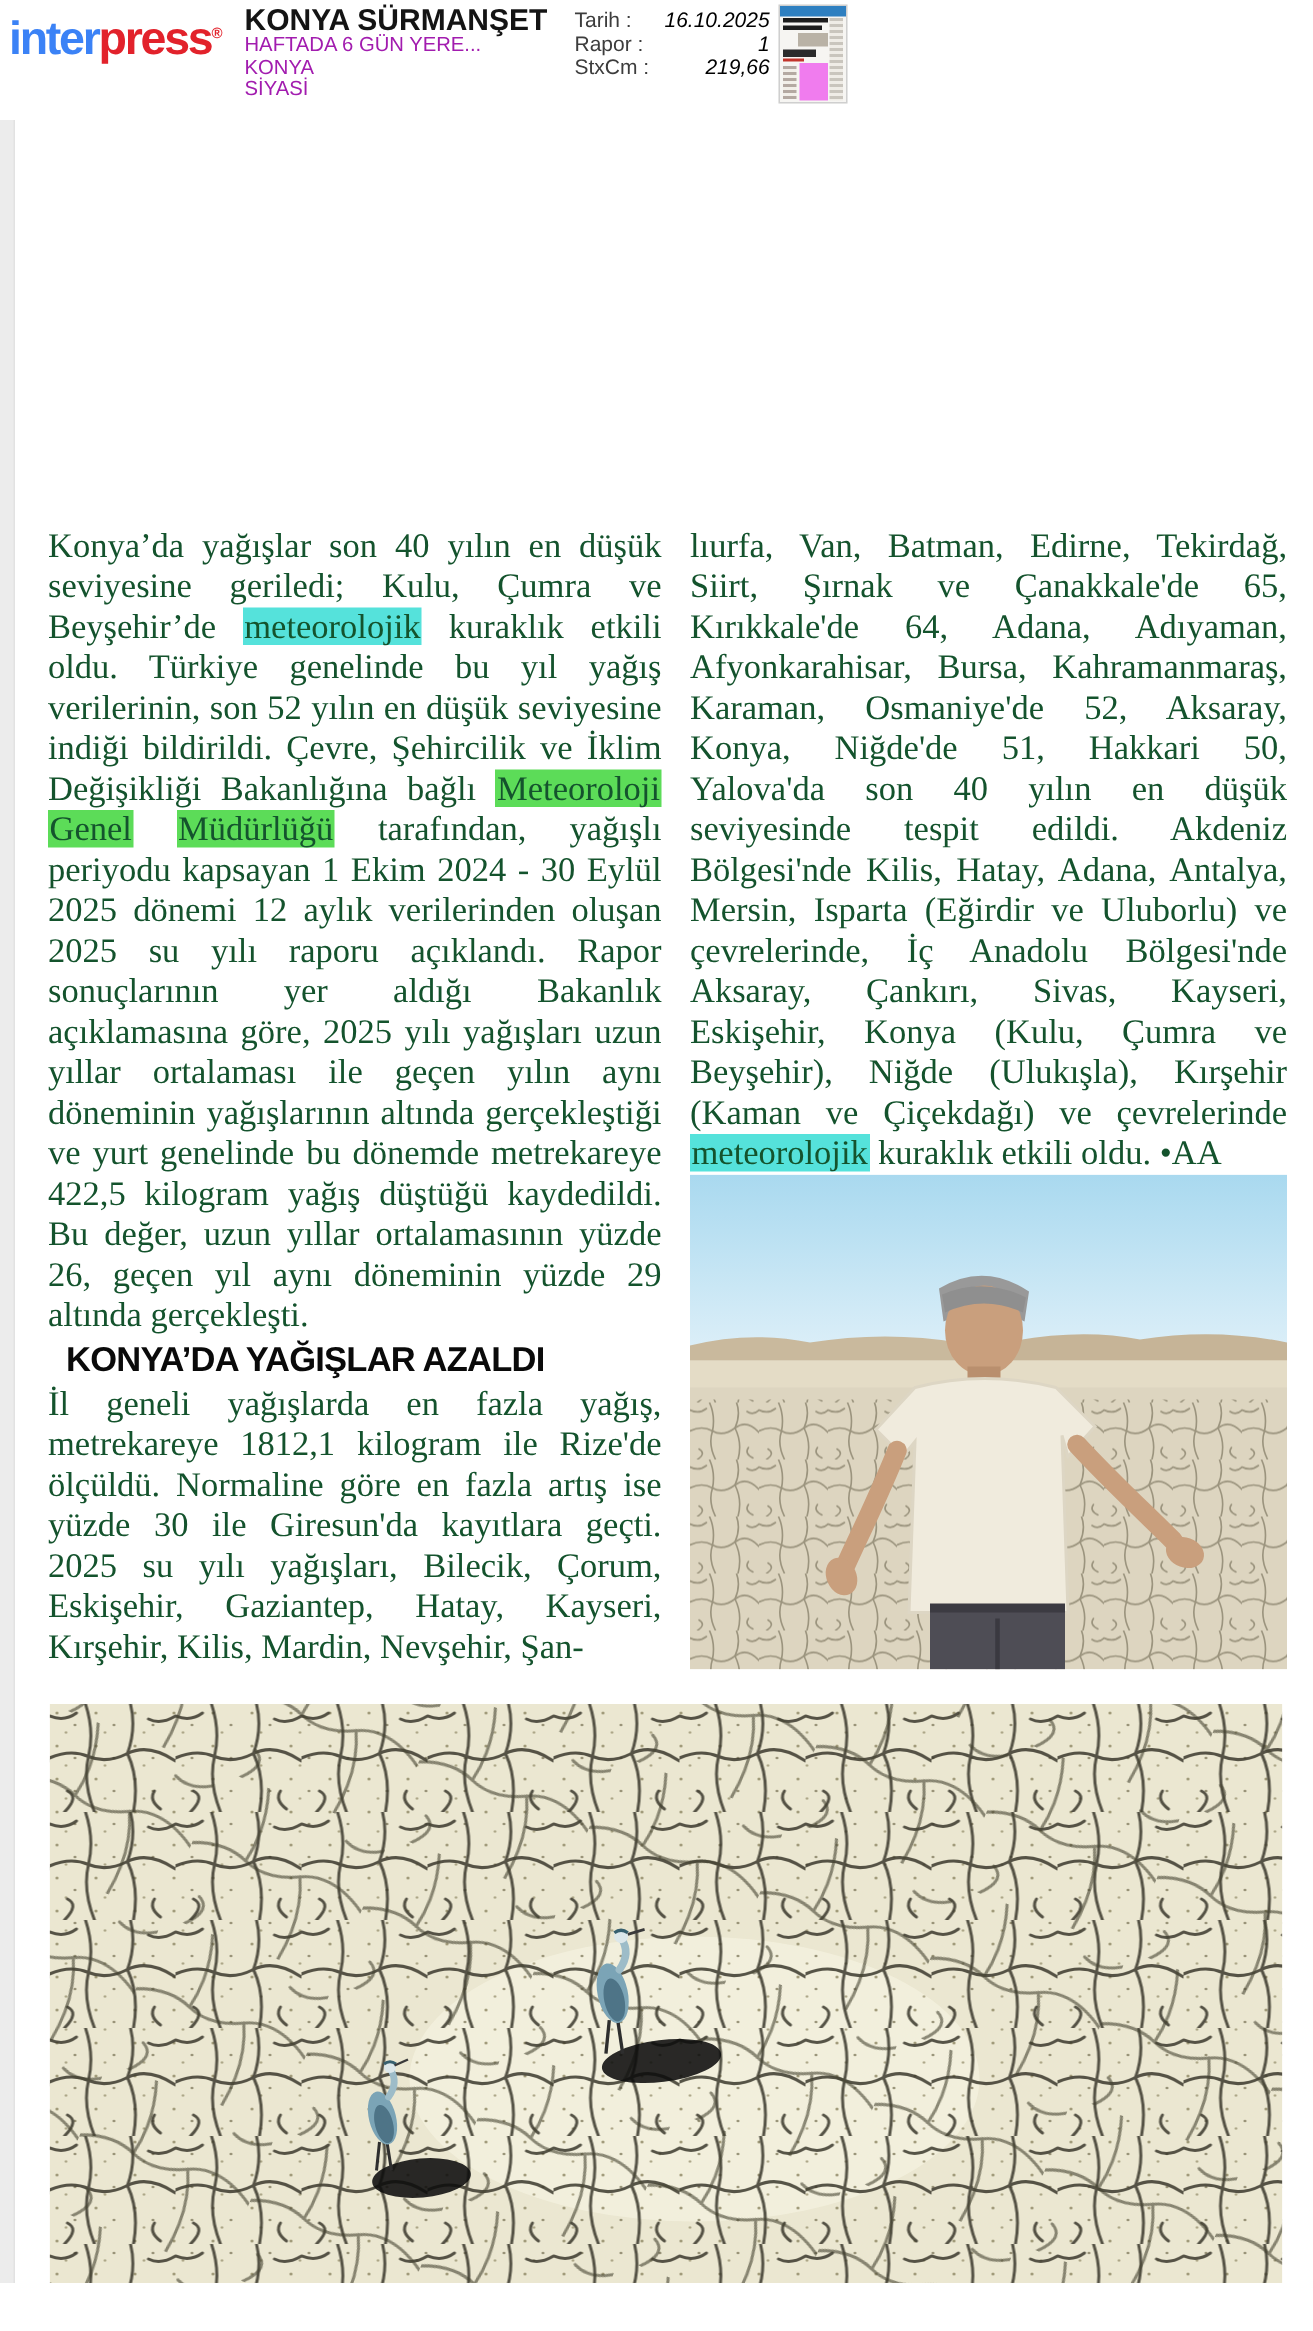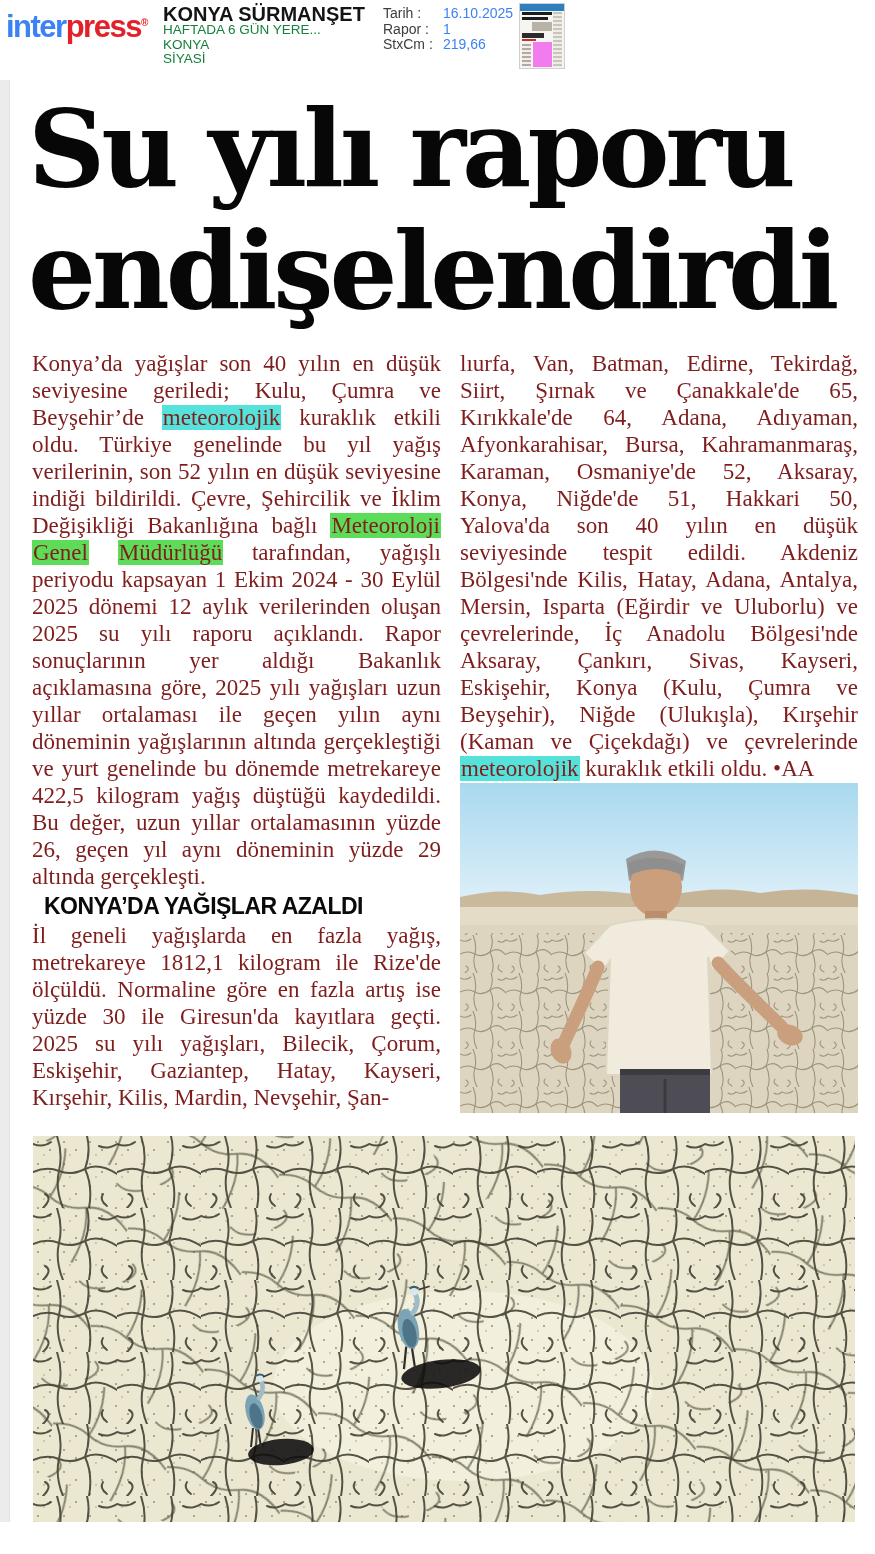--- a/index.html
+++ b/index.html
@@ -10,25 +10,25 @@
              background:#ececec;border-right:1px solid #e2e2e2;}
 
   
   .logo{position:absolute;left:6px;top:6px;font-weight:bold;font-size:31px;
         letter-spacing:-1.5px;line-height:34px;}
   .logo .p1{color:#3b82f6;}
   .logo .p2{color:var(--logo-red,#E2222B);}
   .logo sup{font-size:10px;color:var(--logo-red,#E2222B);letter-spacing:0;}
   .src{position:absolute;left:163px;top:6px;line-height:14.5px;}
   .src .name{font-weight:bold;font-size:20px;color:#141414;line-height:17px;}
-  .src .sub{font-size:13.5px;color:#15803d;}
+  .src .sub{font-size:13.5px;color:#a21caf;}
   .meta{position:absolute;left:383px;top:6px;font-size:14px;color:#3d3d3d;line-height:15.5px;}
-  .meta .row{display:flex;}
+  .meta .row{display:flex;justify-content:space-between;}
   .meta .lbl{width:60px;}
-  .meta .val{color:#3b82f6;}
+  .meta .val{color:#000000;font-style:italic;}
   
   .thumb{position:absolute;left:519px;top:3px;width:46px;height:66px;background:#f6f5f2;
          border:1px solid #cfcfcf;box-sizing:border-box;overflow:hidden;}
   .thumb .bar{position:absolute;left:0;top:0;width:100%;height:7px;background:var(--thumb-blue,#2E7FC0);}
   .thumb .headl{position:absolute;left:2px;top:8px;width:30px;height:3px;background:#1c1c1c;}
   .thumb .headl2{position:absolute;left:2px;top:13px;width:26px;height:3px;background:#1c1c1c;}
   .thumb .photo{position:absolute;left:12px;top:18px;width:20px;height:9px;background:#b9b2a6;}
   .thumb .mast{position:absolute;left:2px;top:29px;width:22px;height:5px;background:#2b2b2b;}
   .thumb .red{position:absolute;left:2px;top:35px;width:14px;height:2px;background:#c2342b;}
   .thumb .txt1{position:absolute;left:2px;top:40px;width:9px;height:22px;
@@ -41,21 +41,21 @@
   
   .headline{position:absolute;left:28px;top:88px;width:836px;
             font-family:"DejaVu Serif",serif;font-weight:bold;color:#070707;
             font-size:107px;line-height:122px;letter-spacing:-4px;white-space:nowrap;}
 
   
   .col{position:absolute;top:350px;}
   .col.c0{left:32px;width:409px;}
   .col.c1{left:460px;width:398px;}
   .body-p{font-family:"Liberation Serif","DejaVu Serif",serif;font-size:23px;
-          line-height:27px;text-align:justify;color:#7f1d1d;margin:0;}
+          line-height:27px;text-align:justify;color:#14532d;margin:0;}
   .subhead{font-family:"Liberation Sans",sans-serif;font-weight:bold;font-size:23px;
            line-height:30px;color:#0a0a0a;margin:1px 0 1px 12px;letter-spacing:-0.5px;}
   mark{padding:0 1px;color:inherit;}
   .hl-cyan{background:var(--hl-cyan,#55E2DB);}
   .hl-green{background:var(--hl-green,#5CDC58);}
   .bold{font-weight:normal;}
 
   
   .photo-man{position:absolute;left:460px;top:783px;width:398px;height:330px;overflow:hidden;}
   .photo-cracks{position:absolute;left:33px;top:1136px;width:822px;height:386px;overflow:hidden;}
@@ -96,24 +96,20 @@
     <div class="headl"></div>
     <div class="headl2"></div>
     <div class="photo"></div>
     <div class="mast"></div>
     <div class="red"></div>
     <div class="txt1"></div>
     <div class="col-r"></div>
     <div class="mark"></div>
   </div>
 
-  <div class="headline">
-    <div>Su yılı raporu</div>
-    <div>endişelendirdi</div>
-  </div>
 
   <div class="col c0">
       <p class="body-p"><span>Konya’da yağışlar son 40 yılın en düşük seviyesine geriledi; Kulu, Çumra ve Beyşehir’de </span><mark class="hl-cyan">meteorolojik</mark><span> kuraklık etkili oldu. Türkiye genelinde bu yıl yağış verilerinin, son 52 yılın en düşük seviyesine indiği bildirildi. Çevre, Şehircilik ve İklim Değişikliği Bakanlığına bağlı </span><mark class="hl-green">Meteoroloji</mark><span> </span><mark class="hl-green">Genel</mark><span> </span><mark class="hl-green">Müdürlüğü</mark><span> tarafından, yağışlı periyodu kapsayan 1 Ekim 2024 - 30 Eylül 2025 dönemi 12 aylık verilerinden oluşan 2025 su yılı raporu açıklandı. Rapor sonuçlarının yer aldığı Bakanlık açıklamasına göre, 2025 yılı yağışları uzun yıllar ortalaması ile geçen yılın aynı döneminin yağışlarının altında gerçekleştiği ve yurt genelinde bu dönemde metrekareye 422,5 kilogram yağış düştüğü kaydedildi. Bu değer, uzun yıllar ortalamasının yüzde 26, geçen yıl aynı döneminin yüzde 29 altında gerçekleşti.</span></p>
       <div class="subhead">KONYA’DA YAĞIŞLAR AZALDI</div>
       <p class="body-p"><span>İl geneli yağışlarda en fazla yağış, metrekareye 1812,1 kilogram ile Rize'de ölçüldü. Normaline göre en fazla artış ise yüzde 30 ile Giresun'da kayıtlara geçti. 2025 su yılı yağışları, Bilecik, Çorum, Eskişehir, Gaziantep, Hatay, Kayseri, Kırşehir, Kilis, Mardin, Nevşehir, Şan-</span></p>
     </div>
   <div class="col c1">
       <p class="body-p"><span>lıurfa, Van, Batman, Edirne, Tekirdağ, Siirt, Şırnak ve Çanakkale'de 65, Kırıkkale'de 64, Adana, Adıyaman, Afyonkarahisar, Bursa, Kahramanmaraş, Karaman, Osmaniye'de 52, Aksaray, Konya, Niğde'de 51, Hakkari 50, Yalova'da son 40 yılın en düşük seviyesinde tespit edildi. Akdeniz Bölgesi'nde Kilis, Hatay, Adana, Antalya, Mersin, Isparta (Eğirdir ve Uluborlu) ve çevrelerinde, İç Anadolu Bölgesi'nde Aksaray, Çankırı, Sivas, Kayseri, Eskişehir, Konya (Kulu, Çumra ve Beyşehir), Niğde (Ulukışla), Kırşehir (Kaman ve Çiçekdağı) ve çevrelerinde </span><mark class="hl-cyan">meteorolojik</mark><span> kuraklık etkili oldu. </span><span class="bold">•AA</span></p>
     </div>
 

